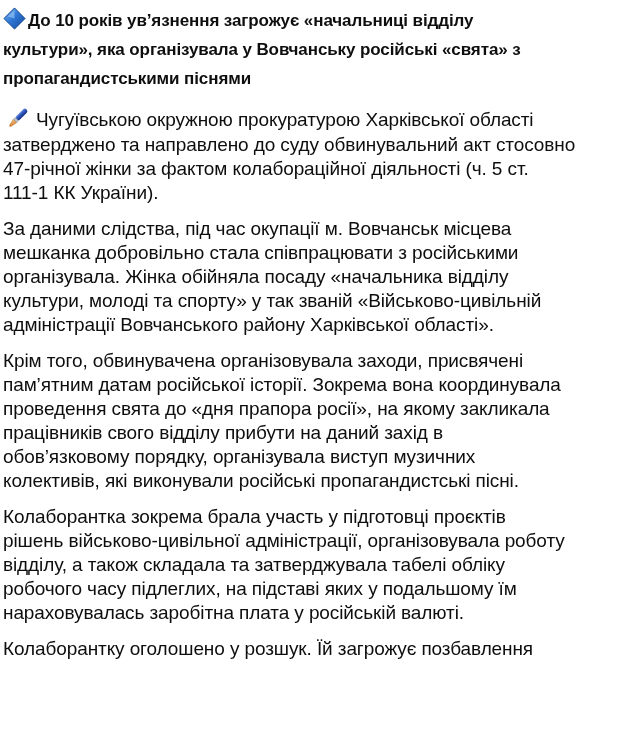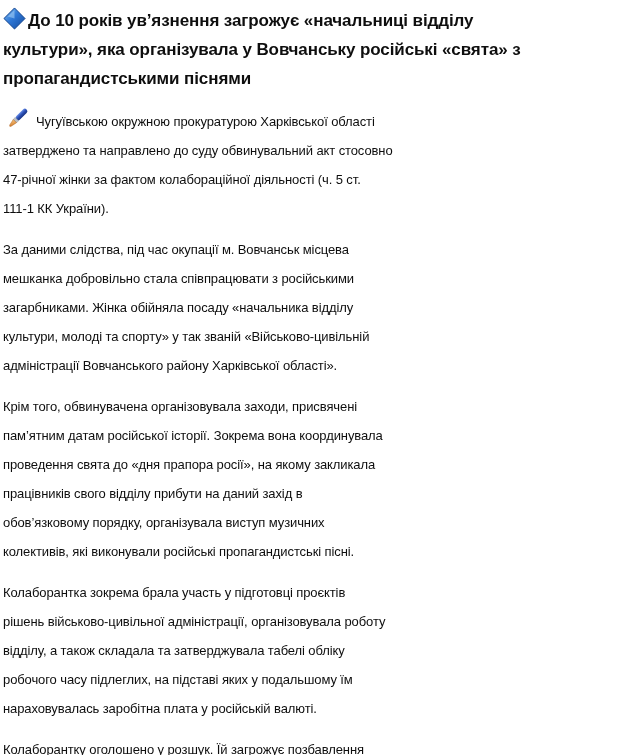--- a/index.html
+++ b/index.html
@@ -17,23 +17,23 @@
   }
   .post-title {
     margin: 0 0 12px 0;
     font-size: 17px;
     font-weight: 700;
     line-height: 29px;
     letter-spacing: -0.1px;
   }
   .post-para {
     margin: 0 0 12px 0;
-    font-size: 13px;
+    font-size: 19px;
     font-weight: 400;
-    line-height: 29px;
+    line-height: 24px;
     letter-spacing: -0.1px;
   }
   .txt { white-space: pre-line; }
   .emoji {
     display: inline-block;
     vertical-align: -4px;
     margin-right: 2px;
   }
   .emoji.brush { vertical-align: -7px; margin-right: 5px; }
 </style>
@@ -73,21 +73,21 @@
         <rect x="13.3" y="16.2" width="5.4" height="3.2" fill="#b9bfc7" stroke="#8a9099" stroke-width="0.5"></rect>
         <path d="M13.4 19.4 h5.2 l-1.5 7.2 q-1.1 2.2 -2.2 0 z" fill="url(#bt)" stroke="#a55b18" stroke-width="0.5"></path>
       </g>
     </svg><span class="txt">Чугуївською окружною прокуратурою Харківської області
 затверджено та направлено до суду обвинувальний акт стосовно
 47-річної жінки за фактом колабораційної діяльності (ч. 5 ст.
 111-1 КК України).</span></p>
 
   <p class="post-para"><span class="txt">За даними слідства, під час окупації м. Вовчанськ місцева
 мешканка добровільно стала співпрацювати з російськими
-загарбниками. Жінка обійняла посаду «начальника відділу
+організувала. Жінка обійняла посаду «начальника відділу
 культури, молоді та спорту» у так званій «Військово-цивільній
 адміністрації Вовчанського району Харківської області».</span></p>
 
   <p class="post-para"><span class="txt">Крім того, обвинувачена організовувала заходи, присвячені
 пам’ятним датам російської історії. Зокрема вона координувала
 проведення свята до «дня прапора росії», на якому закликала
 працівників свого відділу прибути на даний захід в
 обов’язковому порядку, організувала виступ музичних
 колективів, які виконували російські пропагандистські пісні.</span></p>
 

